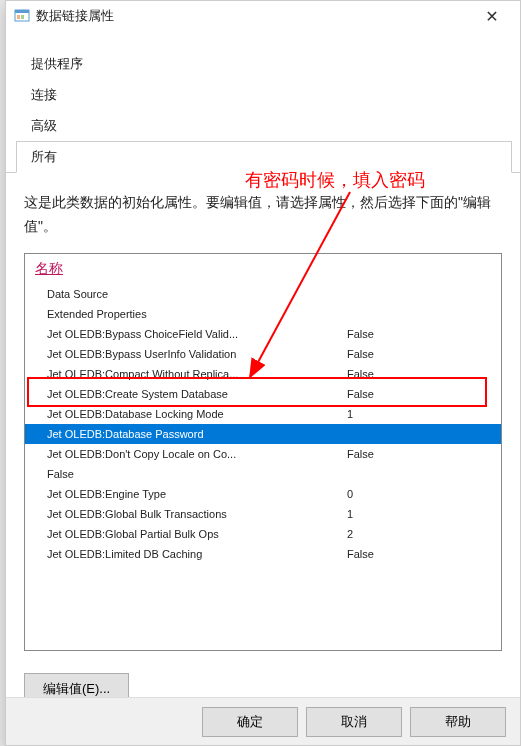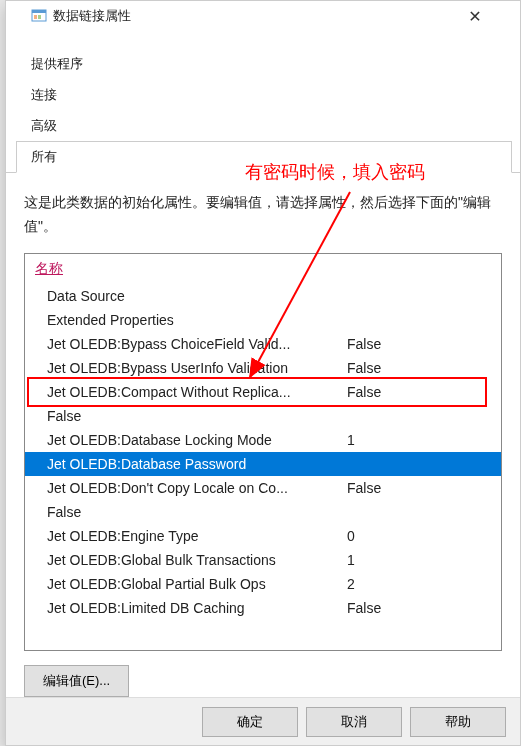--- a/index.html
+++ b/index.html
@@ -1,43 +1,43 @@
 <!DOCTYPE html>
 <html><head>
 <meta charset="utf-8">
 <style>
 * { box-sizing: border-box; margin: 0; padding: 0; font-family: "Microsoft YaHei", SimSun, Arial, sans-serif; }
 body { background: #e8e8e8; width: 521px; height: 746px; position: relative; }
 .dialog { position: absolute; left: 5px; top: 0; width: 516px; height: 746px; background: #fff; border: 1px solid #ccc; box-shadow: 0 5px 15px rgba(0,0,0,.2); }
-.titlebar { height: 30px; display: flex; align-items: center; padding: 0 25px; background: #fff; }
+.titlebar { height: 30px; display: flex; align-items: center; padding: 0 8px; background: #fff; }
 .titlebar .app-icon { width: 16px; height: 16px; margin-right: 6px; display: inline-flex; align-items: center; justify-content: center; }
 .titlebar .title-text { font-size: 13px; color: #222; flex: 1; }
 .titlebar .close { width: 40px; height: 28px; display: flex; align-items: center; justify-content: center; font-size: 16px; color: #333; cursor: pointer; }
 
 .tabs { display: flex; border-bottom: 1px solid #ccc; padding: 4px 8px 0 10px; margin-top: 12px; flex-direction: column; }
 .tab { padding: 6px 14px 6px; font-size: 13px; color: #222; border: 1px solid transparent; border-bottom: none; cursor: pointer; background: #fff; position: relative; top: 1px; }
 .tab.active { border-color: #ccc; background: #fff; border-bottom: 1px solid #fff; }
 
 .content { padding: 18px 18px 14px 18px; }
 .instructions { font-size: 14px; color: #222; line-height: 1.7; margin-bottom: 14px; }
 
 .listbox-wrap { border: 1px solid #888; height: 398px; background: #fff; overflow: hidden; position: relative; }
 .list-header { padding: 6px 10px 4px; font-size: 14px; color: #be185d; text-decoration: underline; }
 .list-scroll { position: absolute; top: 30px; bottom: 0; left: 0; right: 0; overflow-y: auto; }
 .list-scroll::-webkit-scrollbar { width: 17px; }
 .list-scroll::-webkit-scrollbar-track { background: #f0f0f0; }
 .list-scroll::-webkit-scrollbar-thumb { background: #c1c1c1; border: 1px solid #a0a0a0; }
 .list-scroll::-webkit-scrollbar-button { background: #f0f0f0; height: 17px; border: 1px solid #c1c1c1; }
 
-.prop-row { display: flex; font-size: 14px; color: #222; padding: 4px 10px 4px 22px; cursor: default; justify-content: flex-end; }
+.prop-row { display: flex; font-size: 11px; color: #222; padding: 4px 10px 4px 22px; cursor: default; justify-content: flex-end; }
 .prop-row .pname { flex: 0 0 300px; white-space: nowrap; overflow: hidden; text-overflow: ellipsis; }
 .prop-row .pval { flex: 1; }
 .prop-row.selected { background: #0078d7; color: #fff; }
 
-.edit-row { margin-top: 14px; }
+.edit-row { margin-top: 22px; }
 .btn { padding: 6px 18px; font-size: 13px; background: #e1e1e1; border: 1px solid #adadad; cursor: pointer; }
 
 .footer { position: absolute; bottom: 0; left: 0; right: 0; height: 48px; border-top: 1px solid #ddd; background: #f0f0f0; display: flex; justify-content: flex-end; align-items: center; gap: 8px; padding: 0 14px; }
 .footer .btn { padding: 5px 34px; background: #e1e1e1; }
 
 
 .annot-box { position: absolute; border: 2px solid #ff0000; pointer-events: none; }
 .annot-text { position: absolute; color: #ff0000; font-size: 18px; font-weight: 500; pointer-events: none; white-space: nowrap; }
 .annot-arrow { position: absolute; pointer-events: none; }
 </style>
@@ -86,20 +86,21 @@
           </div>
           <div class="prop-row">
             <span class="pname">Jet OLEDB:Bypass UserInfo Validation</span>
             <span class="pval">False</span>
           </div>
           <div class="prop-row">
             <span class="pname">Jet OLEDB:Compact Without Replica...</span>
             <span class="pval">False</span>
           </div>
           <div class="prop-row">
+            <span class="pname">Jet OLEDB:Create System Database</span>
             <span class="pval">False</span>
           </div>
           <div class="prop-row">
             <span class="pname">Jet OLEDB:Database Locking Mode</span>
             <span class="pval">1</span>
           </div>
           <div class="prop-row selected">
             <span class="pname">Jet OLEDB:Database Password</span>
             <span class="pval"></span>
           </div>
@@ -136,21 +137,21 @@
 
   <div class="footer">
     <button class="btn">确定</button>
     <button class="btn">取消</button>
     <button class="btn">帮助</button>
   </div>
 
 </div>
 
 <div class="annot-box" style="left:27px; top:377px; width:460px; height:30px;"></div>
-<div class="annot-text" style="left:245px; top:160px;">有密码时候，填入密码</div>
+<div class="annot-text" style="left:245px; top:168px;">有密码时候，填入密码</div>
 <svg class="annot-arrow" style="left:0; top:0; width:521px; height:746px;">
   <defs>
     <marker id="arrowhead" markerWidth="10" markerHeight="8" refX="9" refY="4" orient="auto">
       <polygon points="0 0, 10 4, 0 8" fill="#ff0000"></polygon>
     </marker>
   </defs>
   <line x1="350" y1="192" x2="250" y2="377" stroke="#ff0000" stroke-width="2" marker-end="url(#arrowhead)"></line>
 </svg>
 
 </body></html>

